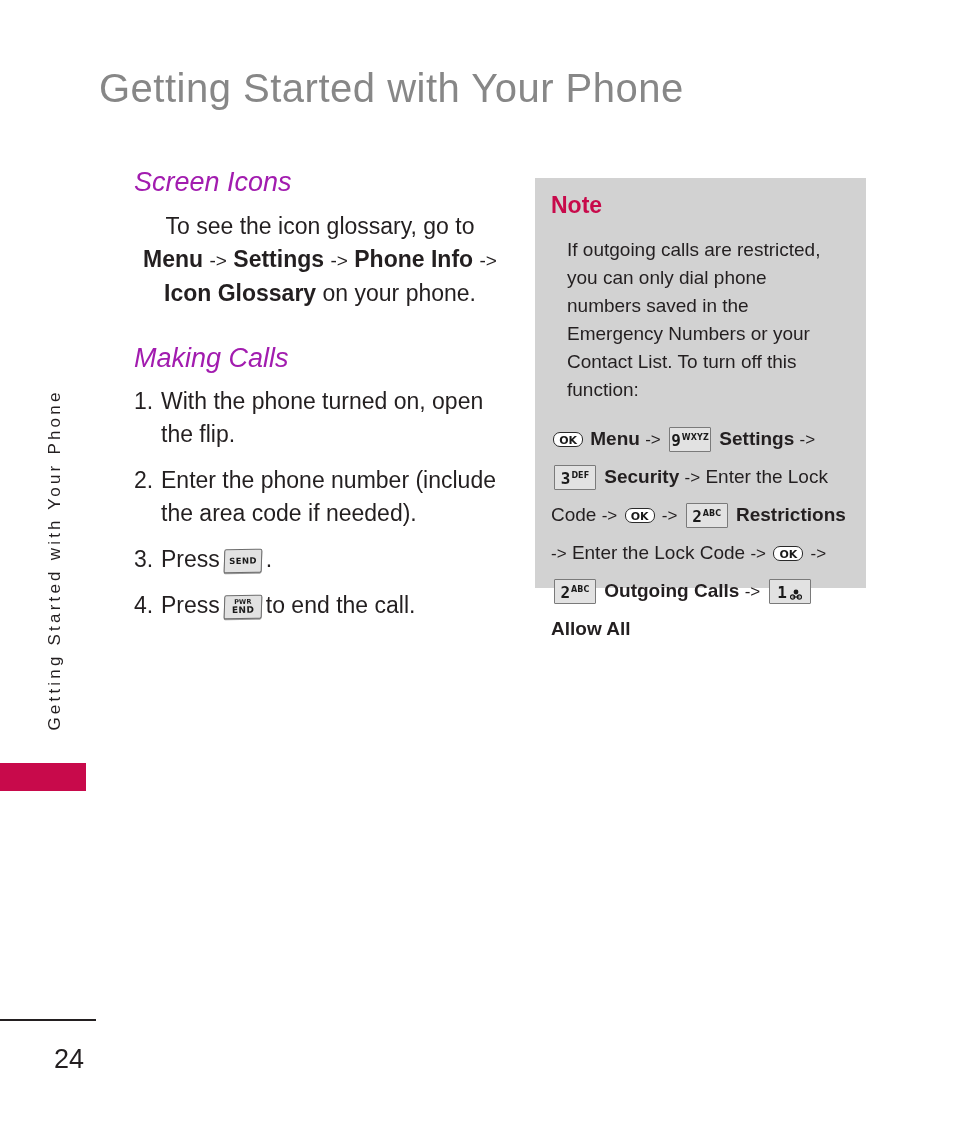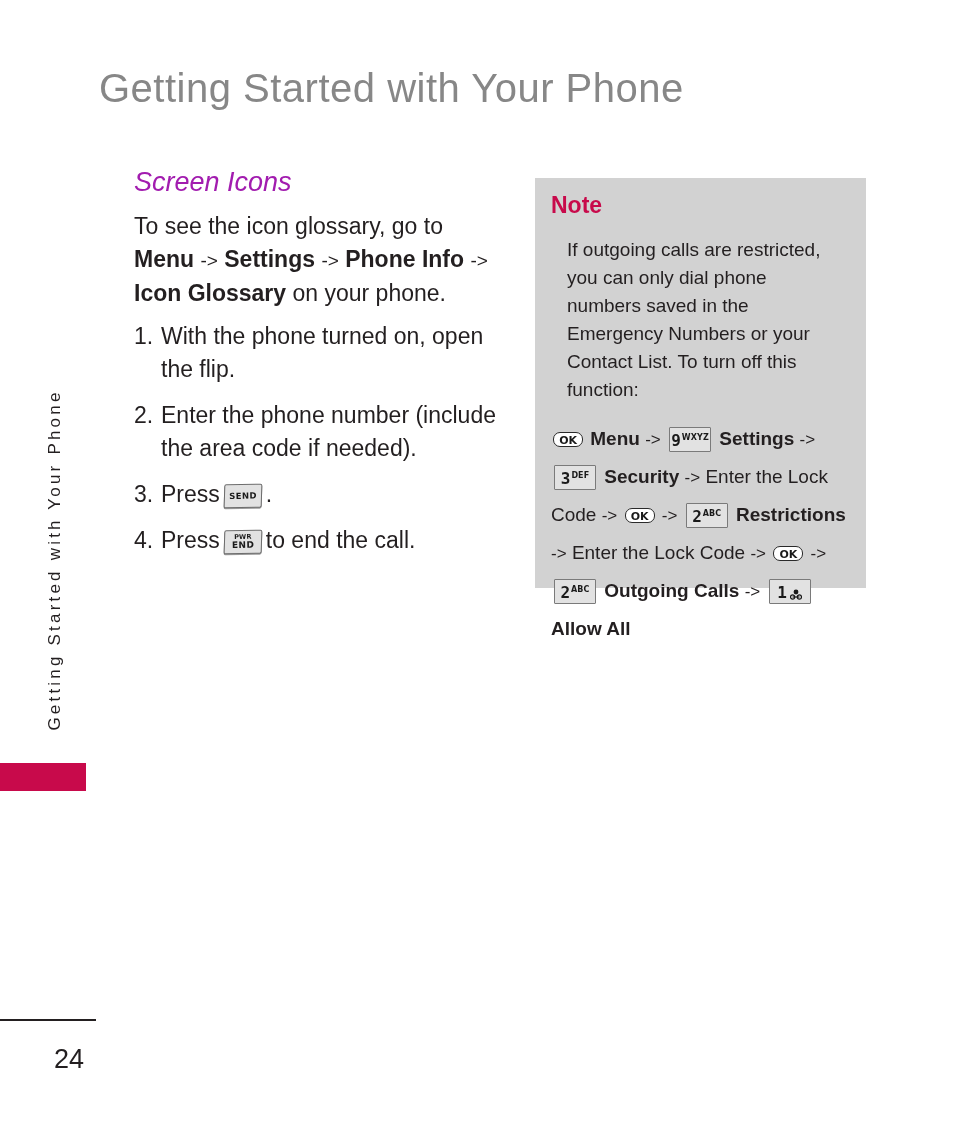--- a/index.html
+++ b/index.html
@@ -89,20 +89,21 @@
     margin: 0 0 12px 0;
     line-height: 1.1;
     font-style: italic;
   }
   .sec-head.second { margin-top: 34px; }
 
   .body-par {
     font-size: 23px;
     line-height: 33px;
     margin: 0;
+    text-align: center;
   }
   .body-par b { font-weight: 700; }
   .arrow { font-size: 19px; }
 
   ol.steps {
     margin: 10px 0 0 0;
     padding: 0;
     list-style: none;
     font-size: 23px;
     line-height: 33px;
@@ -267,20 +268,21 @@
 </div>
 
 <div class="col-left">
 
   <h2 class="sec-head">Screen Icons</h2>
 
   <p class="body-par"><span>To see the icon glossary, go to</span>
 <b>Menu</b> <span class="arrow">-&gt;</span> <b>Settings</b> <span class="arrow">-&gt;</span> <b>Phone Info</b>
 <span class="arrow">-&gt;</span> <b>Icon Glossary</b> <span>on your phone.</span></p>
 
+  <h2 class="sec-head second">Making Calls</h2>
 
   <ol class="steps">
     <li>
       <span class="num">1.</span>
       <span>With the phone turned on, open the flip.</span>
     </li>
     <li>
       <span class="num">2.</span>
       <span>Enter the phone number (include the area code if needed).</span>
     </li>

